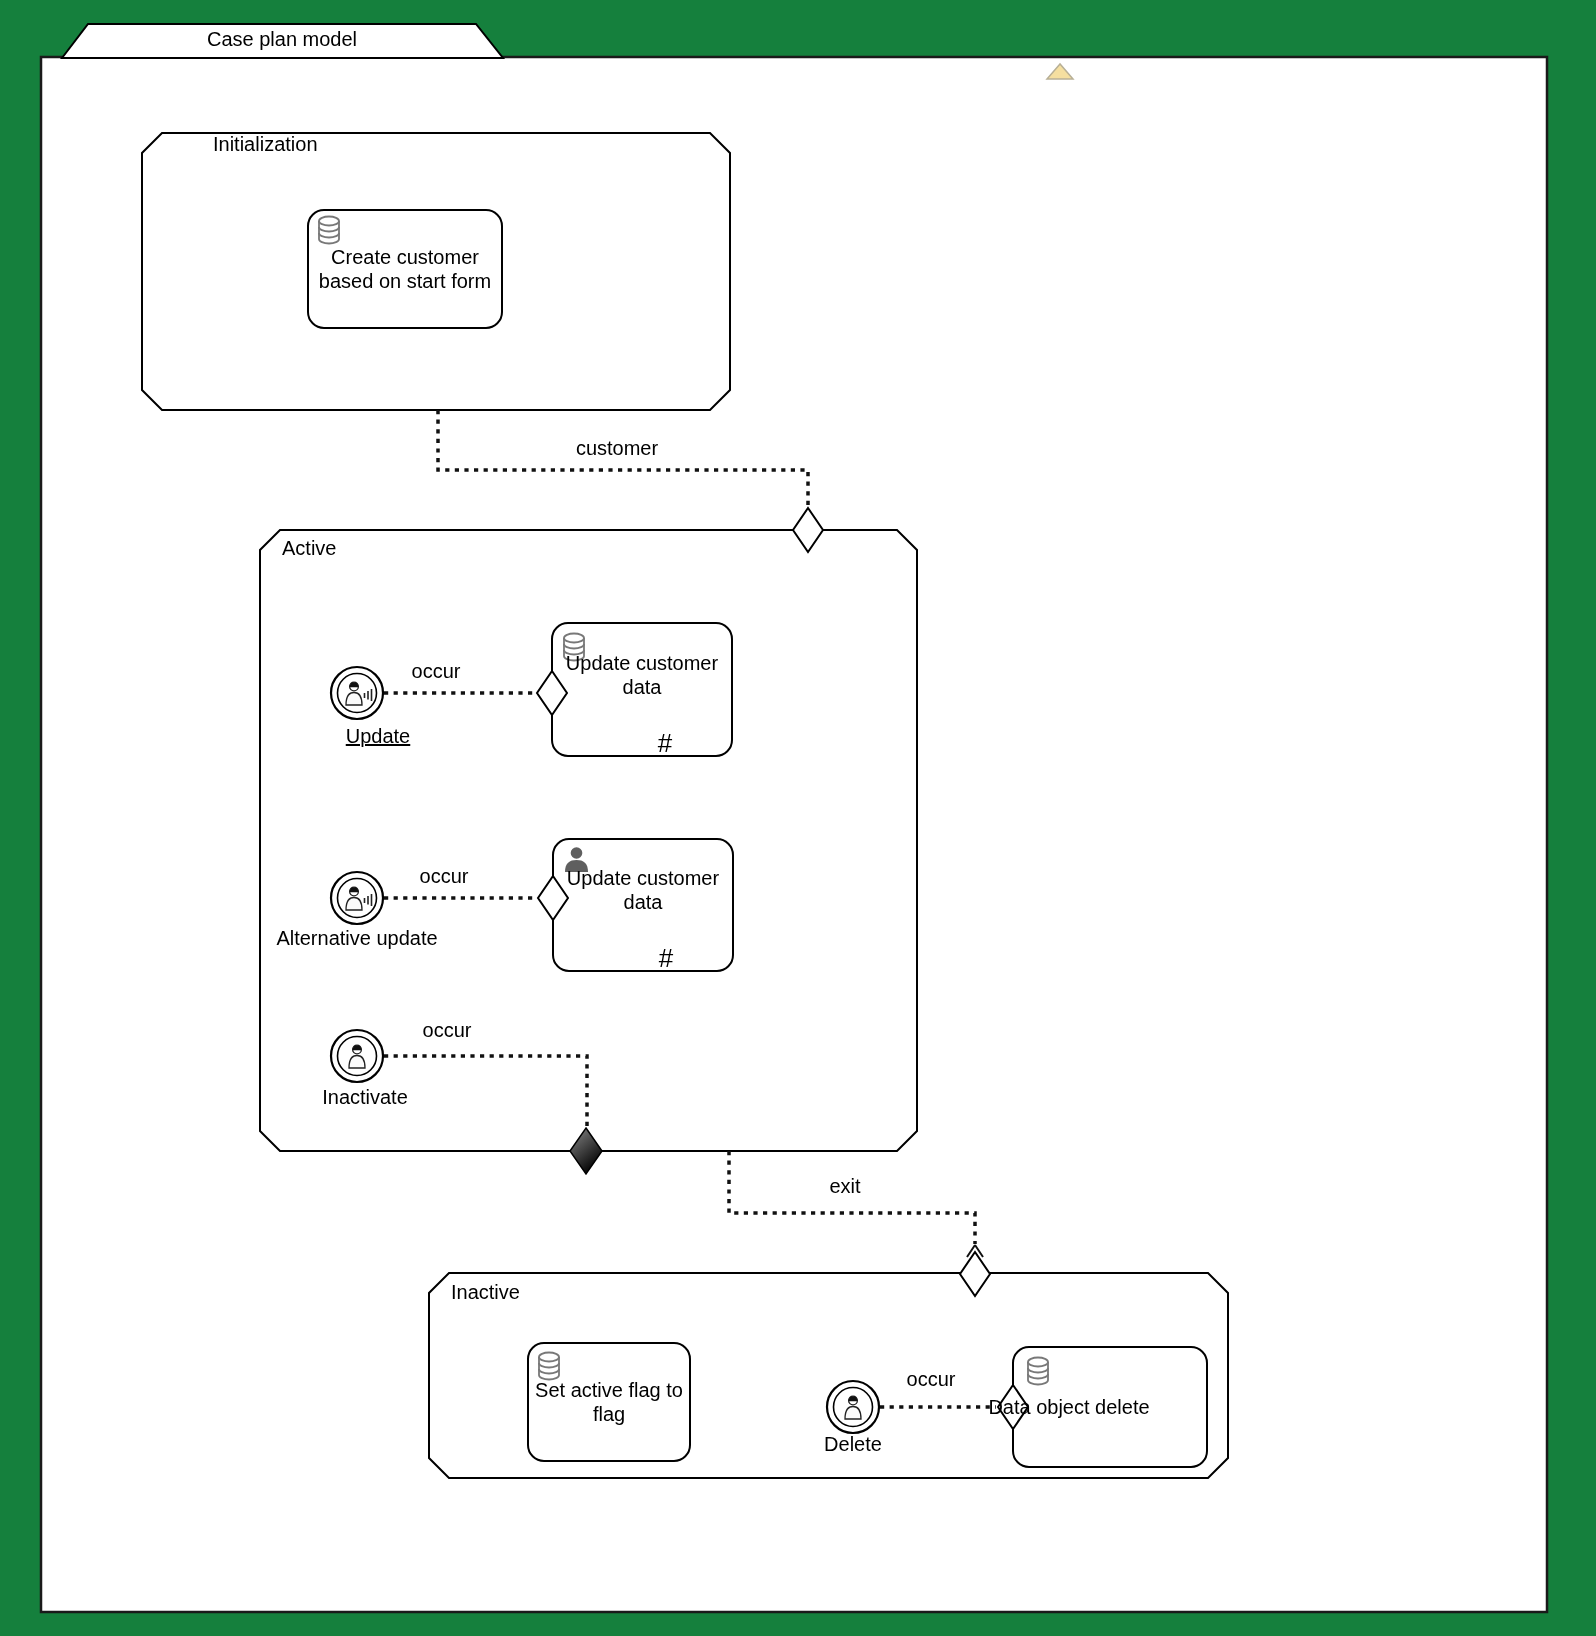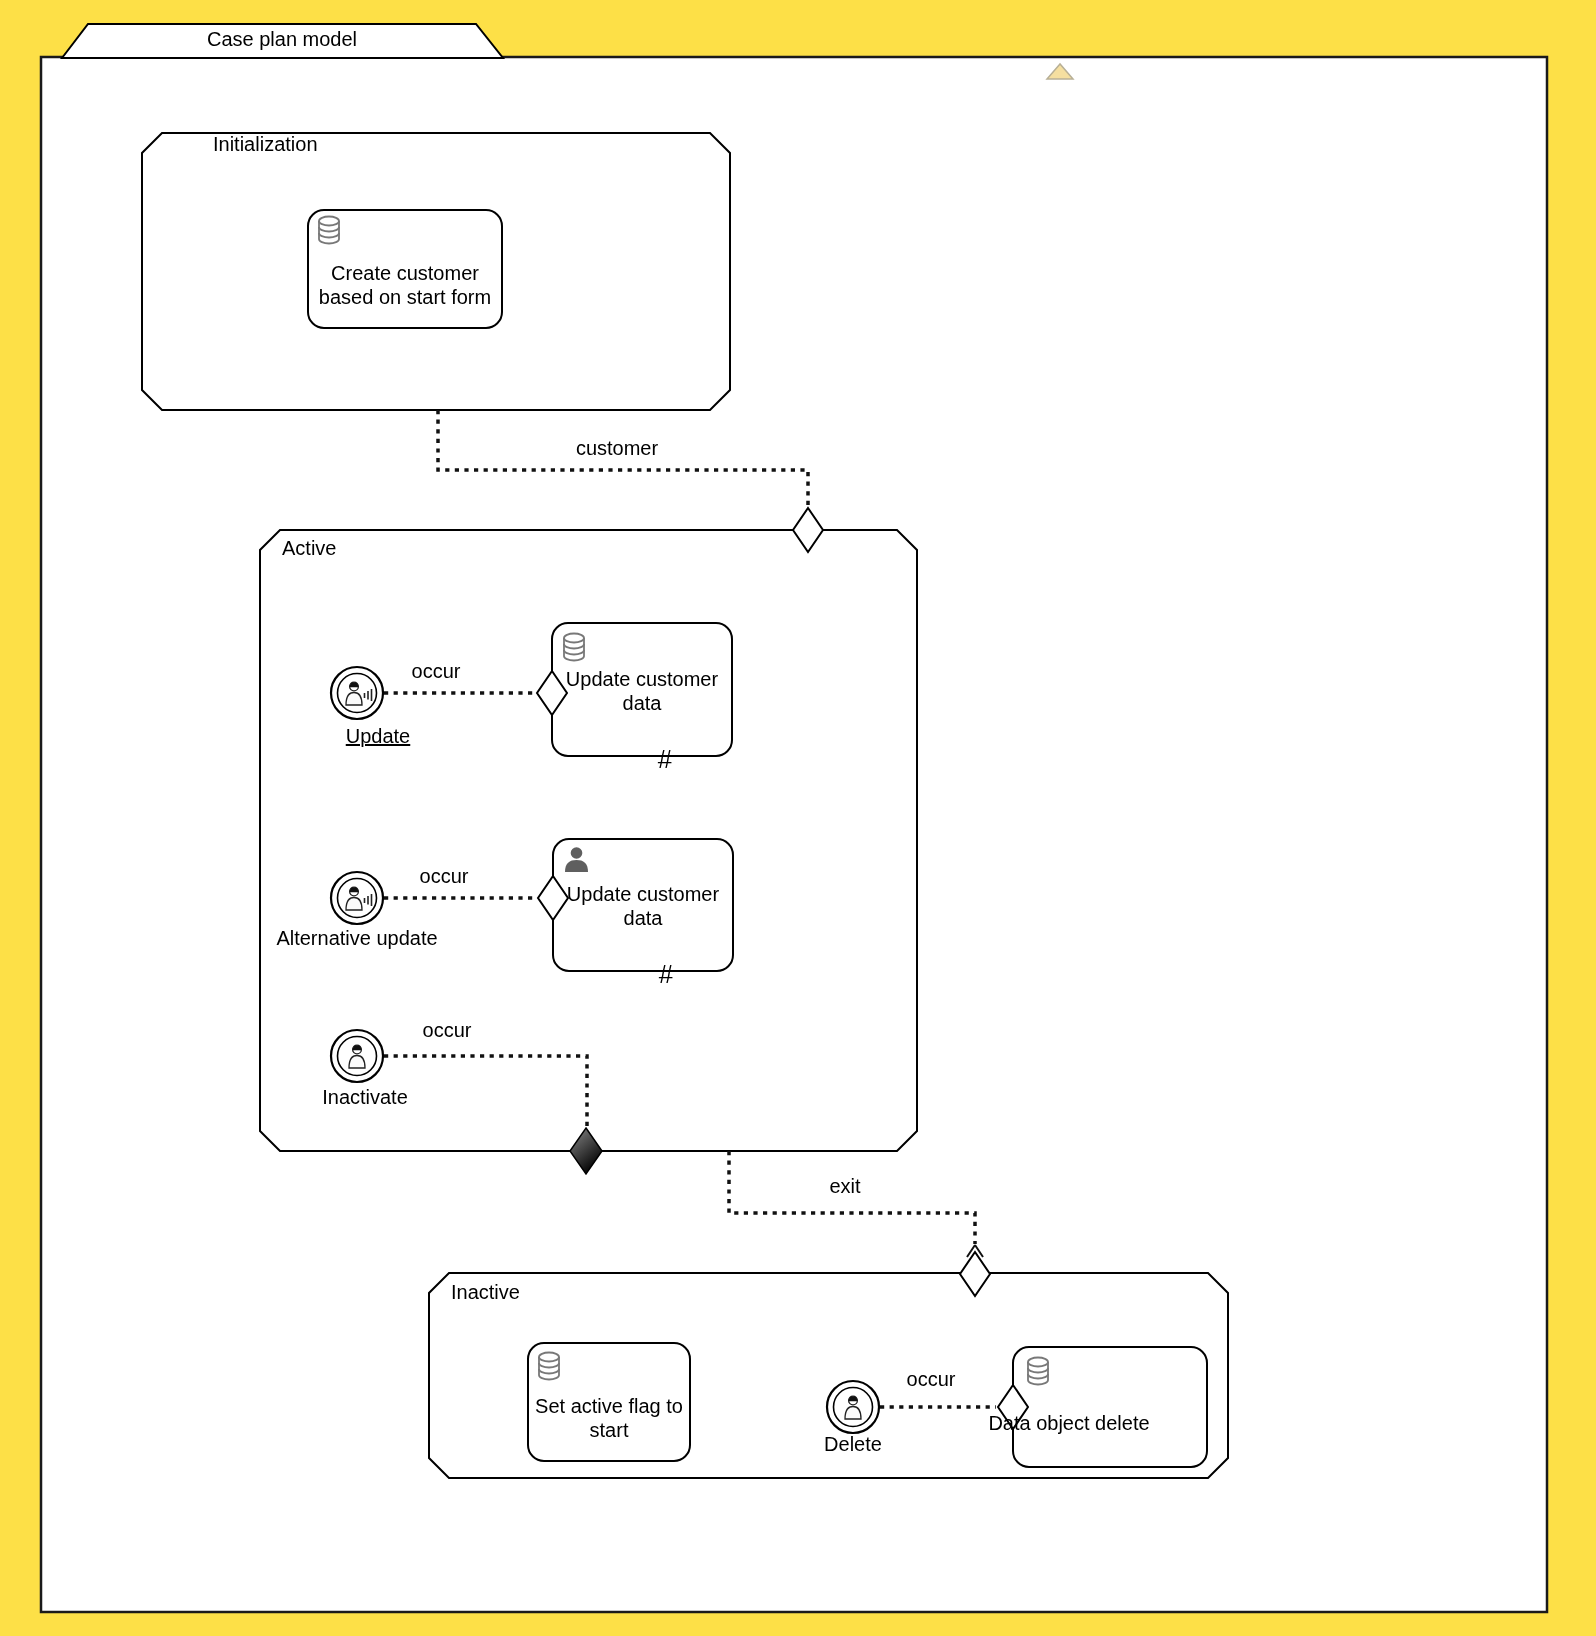--- a/index.html
+++ b/index.html
@@ -2,41 +2,40 @@
 <html><head>
 <meta charset="utf-8">
 <style>
   html,body{margin:0;padding:0;background:#fff;}
   #canvas{
     position:relative;
     width:1596px;height:1636px;
     font-family:"Liberation Sans", sans-serif;
     color:#000;
     overflow:hidden;
-    background:#fde047;
+    background:#15803d;
   }
   svg{position:absolute;left:0;top:0;}
   .lbl{
     position:absolute;
     font-size:20px;
     line-height:1.15;
     white-space:nowrap;
     color:#000;
   }
   .lbl.center{transform:translate(-50%,0);}
   .task-text{
     position:absolute;
     display:flex;
     flex-direction:column;
     align-items:center;
     justify-content:center;
     text-align:center;
     font-size:20px;
     line-height:1.2;
-    margin-top:16px;
   }
   .task-text .marker{
     position:absolute;
     bottom:0px;
     left:50%;
     transform:translateX(calc(-50% + 23px));
     font-size:26px;
     font-weight:400;
     line-height:1;
   }
@@ -181,21 +180,21 @@
 </div>
 
 <div class="task-text" style="left:553px;top:839px;width:180px;height:132px;padding-bottom:30px;box-sizing:border-box;">
   <span>Update customer</span>
   <span>data</span>
   <span class="marker">#</span>
 </div>
 
 <div class="task-text" style="left:528px;top:1343px;width:162px;height:104px;padding-top:14px;box-sizing:border-box;">
   <span>Set active flag to</span>
-  <span>start</span>
+  <span>flag</span>
 </div>
 
 <div class="task-text" style="left:972px;top:1347px;width:194px;height:120px;">
   <span>Data object delete</span>
   <span></span>
 </div>
 
 </div>
 
 </body></html>

